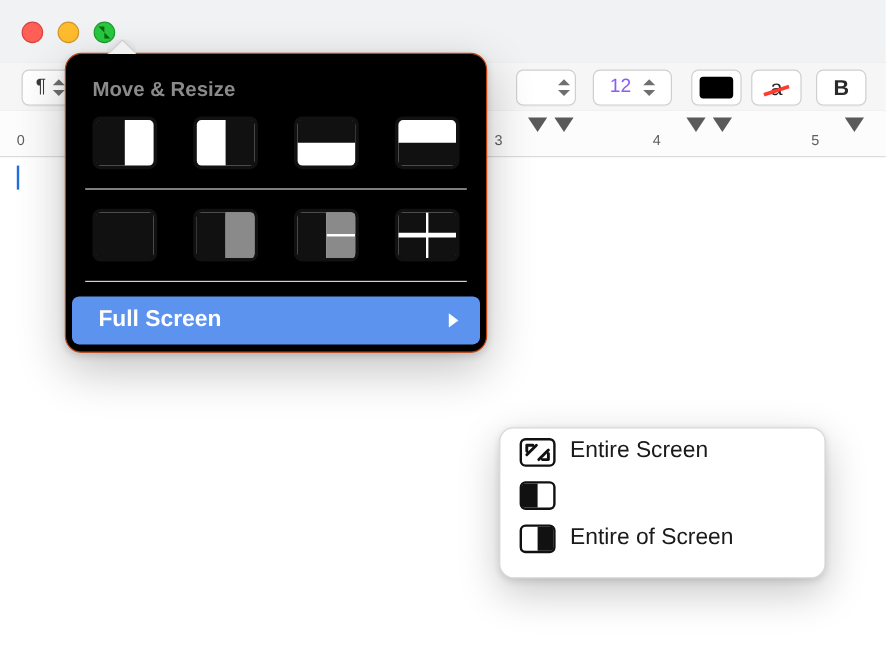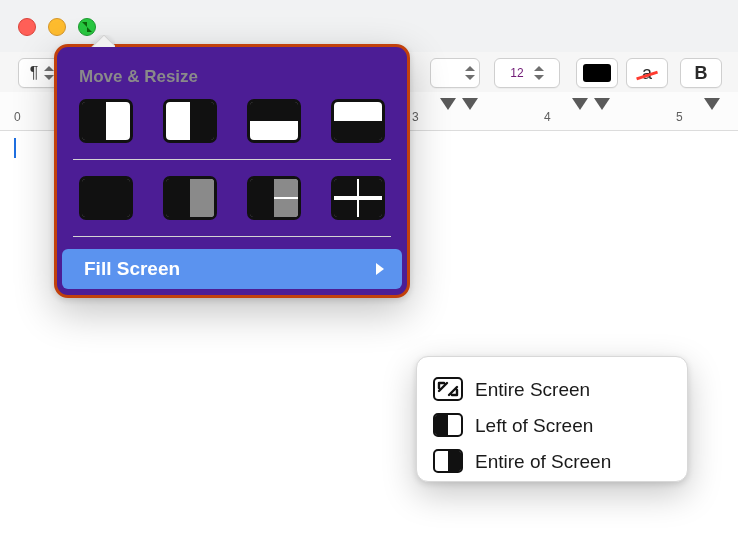--- a/index.html
+++ b/index.html
@@ -14,21 +14,21 @@
   .tl.zoom::before{left:3px;top:3px;width:0;height:0;border-right:5px solid #0b650b;border-bottom:5px solid transparent;}
   .tl.zoom::after{right:3px;bottom:3px;width:0;height:0;border-left:5px solid #0b650b;border-top:5px solid transparent;}
   
   .toolbar{position:absolute;left:0;top:52px;right:0;height:40px;background:#f6f6f6;border-bottom:1px solid #d2d2d2;}
   .tb-btn{position:absolute;top:6px;height:28px;border:1px solid #cfcfcf;border-radius:6px;background:#fff;display:flex;align-items:center;justify-content:center;box-shadow:0 1px 0 rgba(0,0,0,0.03);}
   .para-btn{left:18px;width:46px;}
   .para-btn .pil{font-size:16px;color:#3a3a3a;}
   .para-btn .chevs{margin-left:6px;}
   .font-sel{left:430px;width:44px;justify-content:flex-end;padding-right:4px;}
   .size-sel{left:494px;width:64px;}
-  .size-sel span{font-size:12px;color:#701a75;}
+  .size-sel span{font-size:16px;color:#8b5cf6;}
   .size-sel .chevs{margin-left:10px;}
   .color-sw{left:576px;width:40px;}
   .color-sw .sw{width:28px;height:18px;background:#000;border-radius:3px;}
   .strike-sw{left:626px;width:40px;}
   .strike-sw .a{font-size:18px;color:#2a2a2a;position:relative;}
   .strike-sw .a::after{content:"";position:absolute;left:-6px;right:-6px;top:55%;height:2.5px;background:#ff3b30;transform:rotate(-18deg);}
   .bold-btn{left:680px;width:40px;}
   .bold-btn .b{font-weight:800;font-size:18px;color:#2a2a2a;}
   .chevs{width:10px;height:14px;position:relative;}
   .chevs::before,.chevs::after{content:"";position:absolute;left:0;width:0;height:0;border-left:5px solid transparent;border-right:5px solid transparent;}
@@ -42,21 +42,21 @@
   .n4{left:544px;}
   .n5{left:676px;}
   .ruler-marker{position:absolute;top:6px;width:0;height:0;border-left:8px solid transparent;border-right:8px solid transparent;border-top:12px solid #5a5a5a;}
   .m440{left:440px;}
   .m462{left:462px;}
   .m572{left:572px;}
   .m594{left:594px;}
   .m704{left:704px;}
   .cursor-line{position:absolute;left:14px;top:138px;width:2px;height:20px;background:#1f6fe0;}
   
-  .popover{position:absolute;left:54px;top:44px;width:350px;background:#4c1d95;border:3px solid #c2410c;border-radius:14px;box-shadow:0 14px 40px rgba(0,0,0,0.24),0 2px 6px rgba(0,0,0,0.14);padding:14px 0 6px 0;}
+  .popover{position:absolute;left:54px;top:44px;width:350px;background:#000000;border:1px solid #c2410c;border-radius:14px;box-shadow:0 14px 40px rgba(0,0,0,0.24),0 2px 6px rgba(0,0,0,0.14);padding:14px 0 6px 0;}
   .pop-arrow{position:absolute;left:34px;top:-12px;width:24px;height:12px;overflow:hidden;}
   .pop-arrow::before{content:"";position:absolute;left:2px;top:4px;width:20px;height:20px;background:#f1f1f1;border:1px solid #cfcfcf;transform:rotate(45deg);box-shadow:-2px -2px 4px rgba(0,0,0,0.06);}
   .sec-label{font-size:17px;font-weight:600;color:#8a8a8a;padding:6px 22px 8px;}
   .icon-row{display:flex;gap:30px;padding:4px 22px 16px;}
   .wm-ic{width:50px;height:38px;border:3px solid #111;border-radius:7px;position:relative;background:#fff;}
   .wm-ic .f{position:absolute;background:#111;}
   .left-half .f{left:0;top:0;bottom:0;width:50%;border-radius:3px 0 0 3px;}
   .right-half .f{right:0;top:0;bottom:0;width:50%;border-radius:0 3px 3px 0;}
   .top-half .f{left:0;right:0;top:0;height:50%;border-radius:3px 3px 0 0;}
   .bottom-half .f{left:0;right:0;bottom:0;height:50%;border-radius:0 0 3px 3px;}
@@ -69,21 +69,21 @@
   .fill-4 .q{position:absolute;width:48%;height:46%;background:#111;}
   .fill-4 .q1{left:0;top:0;border-radius:3px 0 0 0;}
   .fill-4 .q2{right:0;top:0;border-radius:0 3px 0 0;}
   .fill-4 .q3{left:0;bottom:0;border-radius:0 0 0 3px;}
   .fill-4 .q4{right:0;bottom:0;border-radius:0 0 3px 0;}
   .sep{height:1px;background:#d3d3d3;margin:0 16px 12px;}
   .fs-row{display:flex;align-items:center;justify-content:space-between;height:40px;padding:0 18px 0 22px;margin:4px 5px 0;border-radius:6px;background:#5b93ef;color:#fff;font-size:19px;font-weight:700;}
   .fs-row .arr{width:0;height:0;border-top:6px solid transparent;border-bottom:6px solid transparent;border-left:8px solid #fff;}
   
   .submenu{position:absolute;left:416px;top:356px;width:258px;background:#fff;border:1px solid #d8d8d8;border-radius:12px;box-shadow:0 12px 34px rgba(0,0,0,0.22),0 2px 6px rgba(0,0,0,0.12);padding:8px 6px;}
-  .sm-item{display:flex;align-items:flex-end;gap:12px;height:36px;padding:0 10px;border-radius:6px;font-size:19px;color:#1a1a1a;}
+  .sm-item{display:flex;align-items:flex-start;gap:12px;height:36px;padding:0 10px;border-radius:6px;font-size:19px;color:#1a1a1a;}
   .sm-ic{width:26px;height:20px;border:2.5px solid #111;border-radius:5px;position:relative;flex-shrink:0;background:#fff;}
   .sm-ic.entire svg{position:absolute;inset:0;}
   .sm-ic.lf .f{position:absolute;left:0;top:0;bottom:0;width:50%;background:#111;border-radius:2px 0 0 2px;}
   .sm-ic.rt .f{position:absolute;right:0;top:0;bottom:0;width:50%;background:#111;border-radius:0 2px 2px 0;}
 </style>
 </head>
 <body>
 
 <div class="titlebar">
   <div class="traffic">
@@ -166,39 +166,38 @@
     <div class="wm-ic fill-4">
         <div class="q q1"></div>
         <div class="q q2"></div>
         <div class="q q3"></div>
         <div class="q q4"></div>
       </div>
   </div>
   <div class="sep"></div>
 
   <div class="fs-row">
-    <span>Fill Screen</span>
+    <span>Full Screen</span>
     <span class="arr"></span>
   </div>
 </div>
 
 <div class="submenu">
   <div class="sm-item">
     <div class="sm-ic entire">
       <svg viewBox="0 0 26 20">
           <path d="M4 12 L12 4 M4 4 L4 9 M4 4 L9 4 M14 16 L22 8 M22 16 L22 11 M22 16 L17 16" stroke="#111" stroke-width="2.4" fill="none" stroke-linecap="round"></path>
         </svg>
     </div>
     <span>Entire Screen</span>
   </div>
   <div class="sm-item">
     <div class="sm-ic lf">
         <div class="f"></div>
       </div>
-    <span>Left of Screen</span>
   </div>
   <div class="sm-item">
     <div class="sm-ic rt">
         <div class="f"></div>
       </div>
     <span>Entire of Screen</span>
   </div>
 </div>
 
 </body></html>

